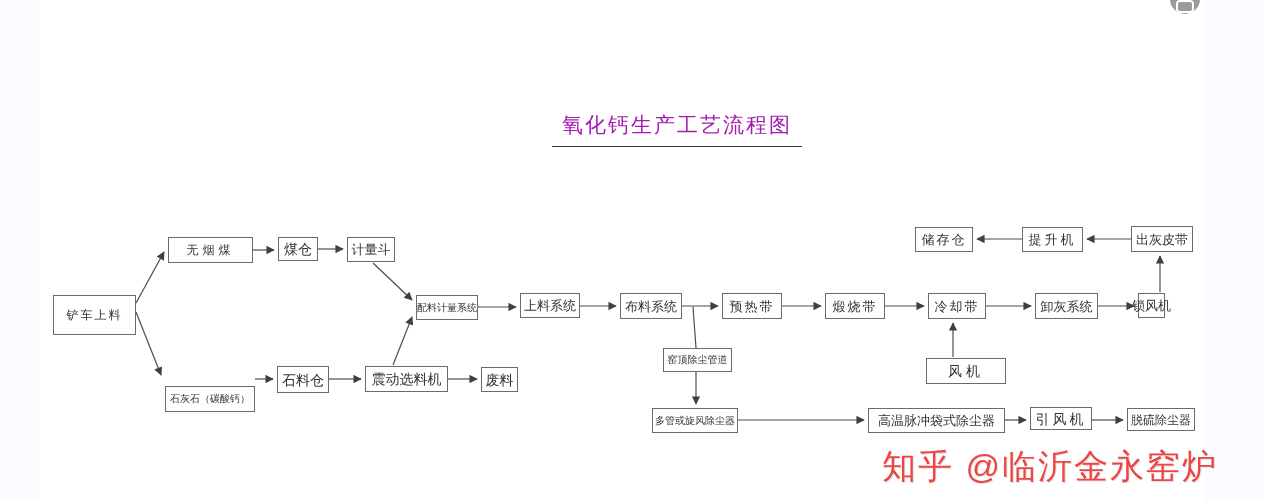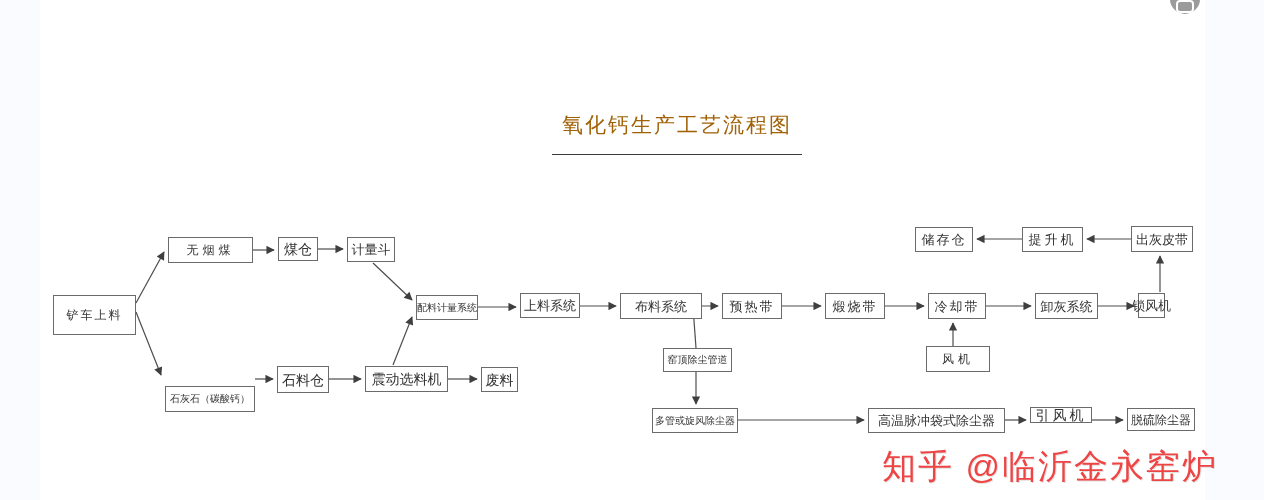--- a/index.html
+++ b/index.html
@@ -7,22 +7,22 @@
     width:1264px;height:500px;position:relative;overflow:hidden;
     background:#ffffff;
     font-family:"Liberation Sans","DejaVu Sans",sans-serif;
   }
   .stage{position:absolute;inset:0;width:1264px;height:500px;}
   .side-band{position:absolute;top:0;height:500px;background:#f9fbfe;}
   .band-left{left:0;width:40px;}
   .band-right{left:1205px;width:59px;}
   .diagram-title{
     position:absolute;left:552px;top:111px;width:250px;
-    text-align:center;font-size:21px;letter-spacing:2px;color:#a16207;
-    padding-bottom:15px;border-bottom:1.5px solid #3c3c3c;
+    text-align:center;font-size:21px;letter-spacing:2px;color:#a21caf;
+    padding-bottom:7px;border-bottom:1.5px solid #3c3c3c;
   }
   .node{
     position:absolute;display:flex;align-items:center;justify-content:center;
     border:1px solid #6b6b6b;background:#ffffff;color:#333333;
     text-align:center;line-height:1;white-space:nowrap;box-sizing:border-box;
   }
   svg.connectors{position:absolute;left:0;top:0;pointer-events:none;}
   .watermark{
     position:absolute;left:882px;top:436px;
     font-size:34px;letter-spacing:2px;color:#ef4444;
@@ -88,34 +88,34 @@
   <div class="node" style="left:53px;top:295px;width:83px;height:40px;font-size:12px;letter-spacing:2px">铲车上料</div>
   <div class="node" style="left:168px;top:237px;width:85px;height:26px;font-size:12px;letter-spacing:4px">无烟煤</div>
   <div class="node" style="left:278px;top:237px;width:40px;height:24px;font-size:14px">煤仓</div>
   <div class="node" style="left:347px;top:237px;width:48px;height:25px;font-size:13px">计量斗</div>
   <div class="node" style="left:165px;top:386px;width:90px;height:26px;font-size:10px">石灰石（碳酸钙）</div>
   <div class="node" style="left:277px;top:366px;width:52px;height:27px;font-size:14px">石料仓</div>
   <div class="node" style="left:365px;top:366px;width:83px;height:26px;font-size:14px">震动选料机</div>
   <div class="node" style="left:481px;top:367px;width:37px;height:25px;font-size:14px">废料</div>
   <div class="node" style="left:416px;top:295px;width:62px;height:25px;font-size:10px">配料计量系统</div>
   <div class="node" style="left:520px;top:293px;width:60px;height:25px;font-size:13px">上料系统</div>
-  <div class="node" style="left:620px;top:293px;width:82px;height:26px;font-size:13px">布料系统</div>
+  <div class="node" style="left:620px;top:293px;width:62px;height:26px;font-size:13px">布料系统</div>
   <div class="node" style="left:722px;top:293px;width:60px;height:26px;font-size:13px;letter-spacing:2px">预热带</div>
   <div class="node" style="left:825px;top:293px;width:60px;height:26px;font-size:13px;letter-spacing:2px">煅烧带</div>
   <div class="node" style="left:928px;top:293px;width:58px;height:26px;font-size:13px;letter-spacing:2px">冷却带</div>
   <div class="node" style="left:1035px;top:293px;width:63px;height:26px;font-size:13px">卸灰系统</div>
   <div class="node" style="left:1138px;top:293px;width:27px;height:25px;font-size:13px">锁风机</div>
   <div class="node" style="left:915px;top:227px;width:58px;height:25px;font-size:13px;letter-spacing:2px">储存仓</div>
   <div class="node" style="left:1022px;top:227px;width:61px;height:25px;font-size:13px;letter-spacing:3px">提升机</div>
   <div class="node" style="left:1131px;top:226px;width:62px;height:26px;font-size:13px">出灰皮带</div>
-  <div class="node" style="left:926px;top:346px;width:64px;height:26px;font-size:12px;letter-spacing:4px">风机</div>
+  <div class="node" style="left:926px;top:358px;width:80px;height:26px;font-size:14px;letter-spacing:4px">风机</div>
   <div class="node" style="left:663px;top:348px;width:69px;height:24px;font-size:10px">窑顶除尘管道</div>
   <div class="node" style="left:652px;top:408px;width:86px;height:25px;font-size:10px">多管或旋风除尘器</div>
   <div class="node" style="left:868px;top:408px;width:137px;height:25px;font-size:13px">高温脉冲袋式除尘器</div>
-  <div class="node" style="left:1030px;top:407px;width:62px;height:16px;font-size:14px;letter-spacing:3px">引风机</div>
+  <div class="node" style="left:1030px;top:407px;width:62px;height:23px;font-size:14px;letter-spacing:3px">引风机</div>
   <div class="node" style="left:1127px;top:408px;width:68px;height:23px;font-size:12px">脱硫除尘器</div>
 
   <div class="watermark">知乎 @临沂金永窑炉</div>
 
   <div class="badge">
     <div class="badge-glyph"></div>
   </div>
 
 </div>
 

